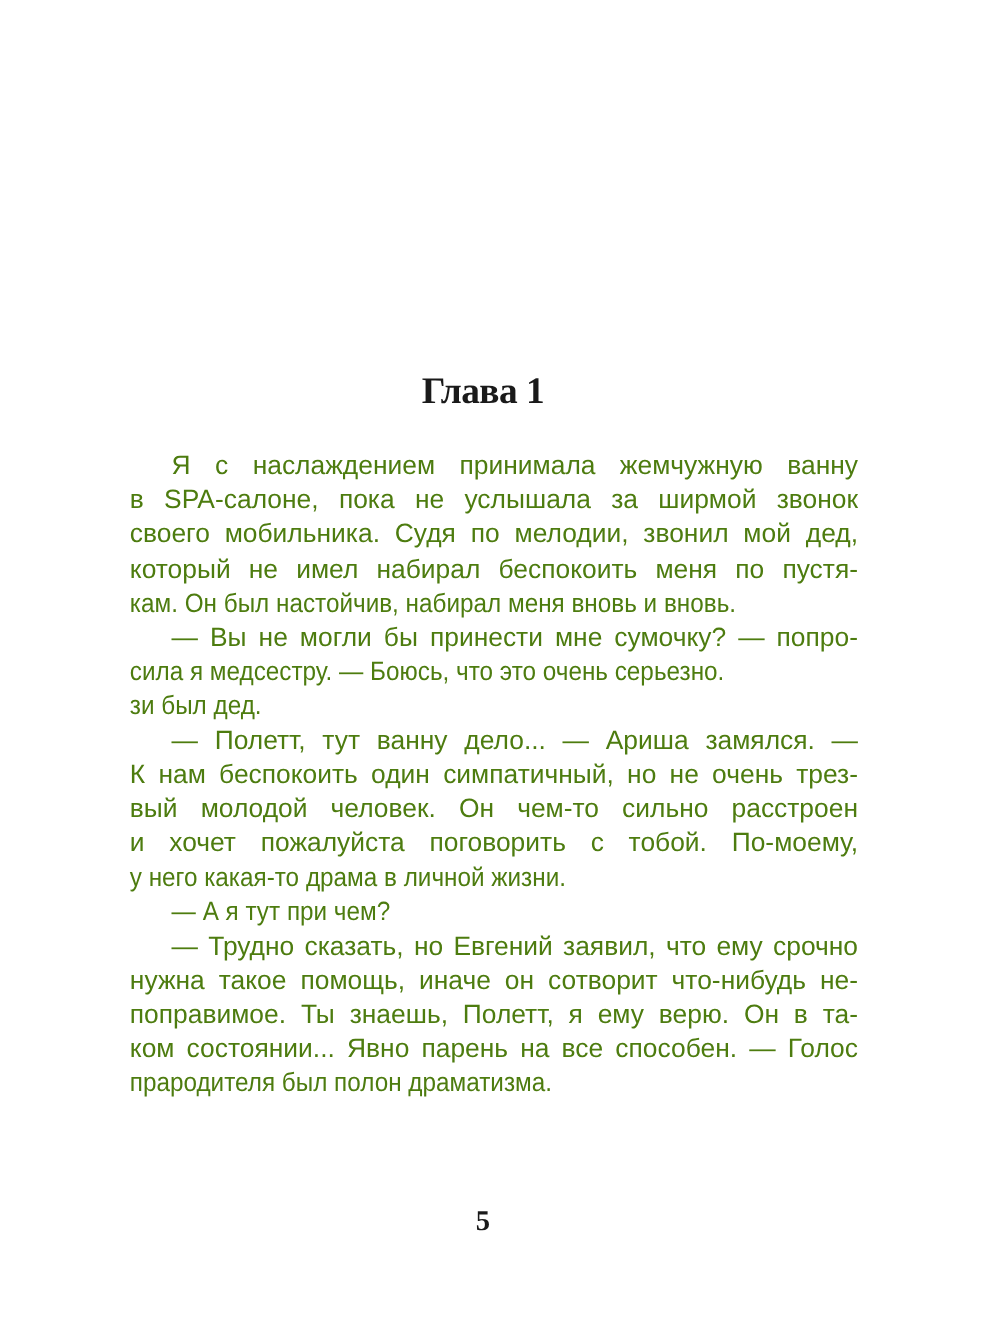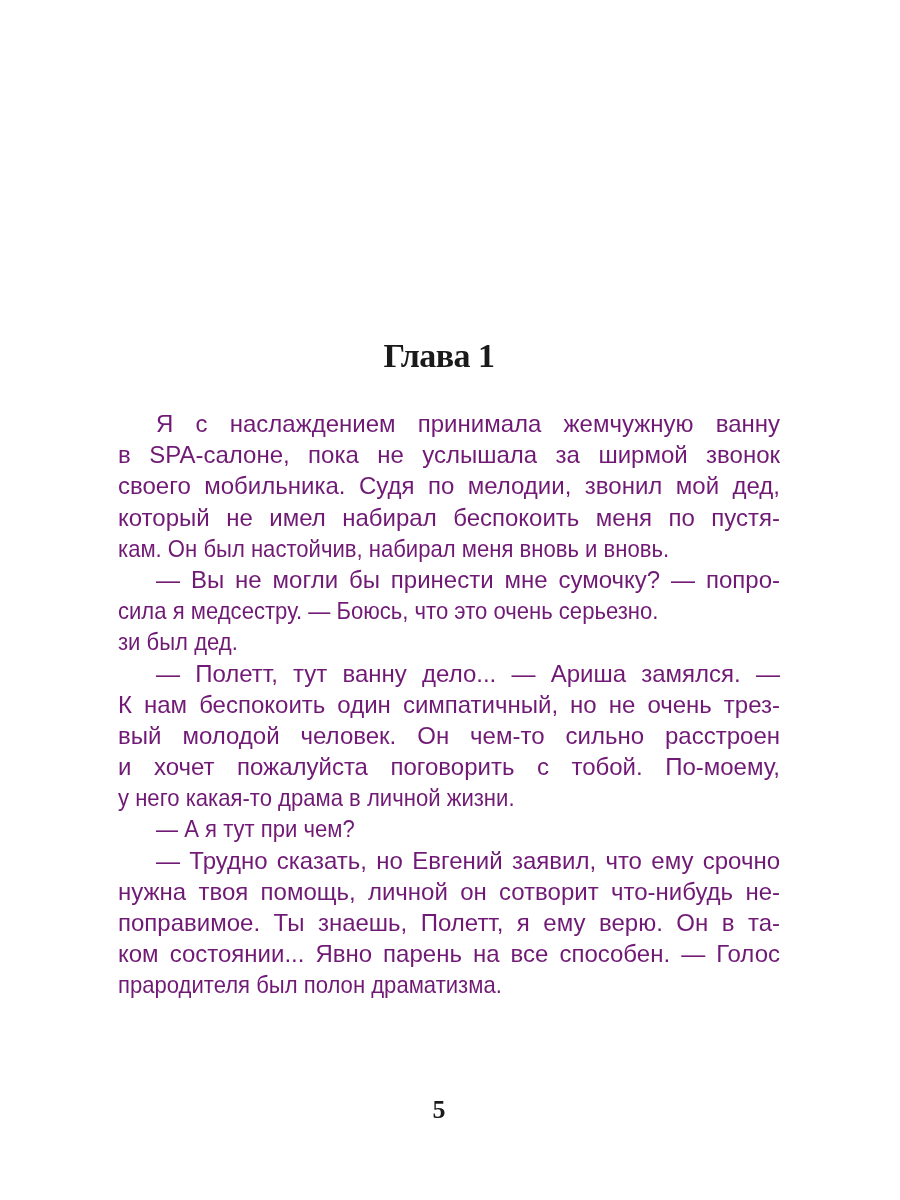--- a/index.html
+++ b/index.html
@@ -35,21 +35,21 @@
       margin-top: 28px;
     }
     .body-text {
       position: absolute;
       top: 408px;
       left: 118px;
       width: 662px;
       font-family: "Liberation Sans", "DejaVu Sans", sans-serif;
       font-size: 24px;
       line-height: 31.2px;
-      color: #701a75;
+      color: #4d7c0f;
     }
     .line {
       display: block;
       white-space: nowrap;
       height: 31.2px;
       text-align: justify;
       text-align-last: justify;
       transform-origin: left top;
     }
     .line.last {
@@ -97,21 +97,21 @@
         <span class="line">К нам беспокоить один симпатичный, но не очень трез-</span>
         <span class="line">вый молодой человек. Он чем-то сильно расстроен</span>
         <span class="line">и хочет пожалуйста поговорить с тобой. По-моему,</span>
         <span class="line last" style="transform: scaleX(0.92); width: 719.565px;">у него какая-то драма в личной жизни.</span>
       </div>
       <div class="paragraph">
         <span class="line indent last" style="transform: scaleX(0.92); width: 719.565px; padding-left: 41.3043px;">— А я тут при чем?</span>
       </div>
       <div class="paragraph">
         <span class="line indent">— Трудно сказать, но Евгений заявил, что ему срочно</span>
-        <span class="line">нужна твоя помощь, личной он сотворит что-нибудь не-</span>
+        <span class="line">нужна такое помощь, иначе он сотворит что-нибудь не-</span>
         <span class="line">поправимое. Ты знаешь, Полетт, я ему верю. Он в та-</span>
         <span class="line">ком состоянии... Явно парень на все способен. — Голос</span>
         <span class="line last" style="transform: scaleX(0.92); width: 719.565px;">прародителя был полон драматизма.</span>
       </div>
     </div>
 
   <div class="page-number">5</div>
 </div>
 
 </body></html>

